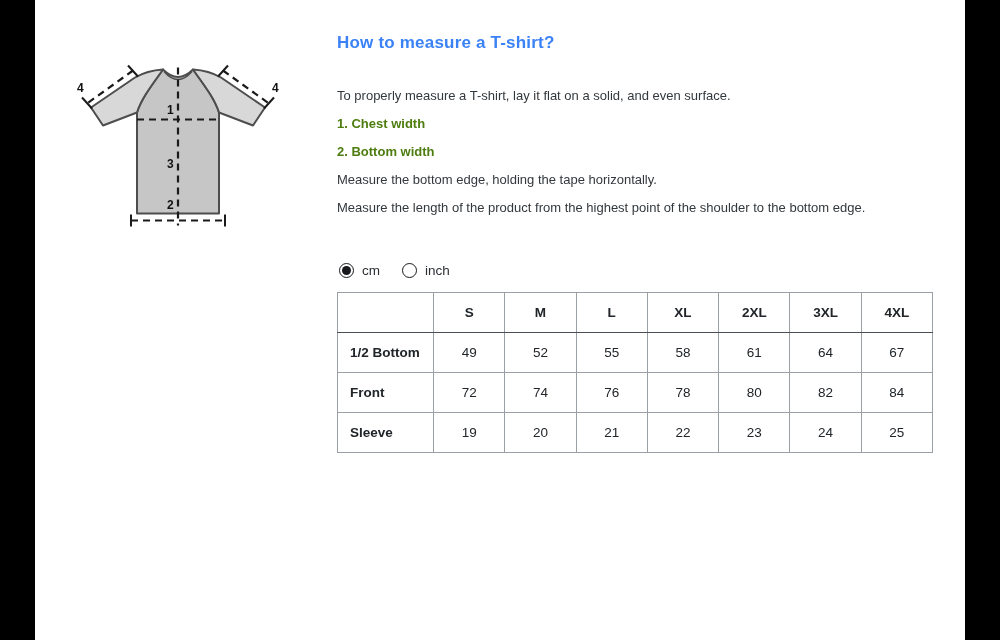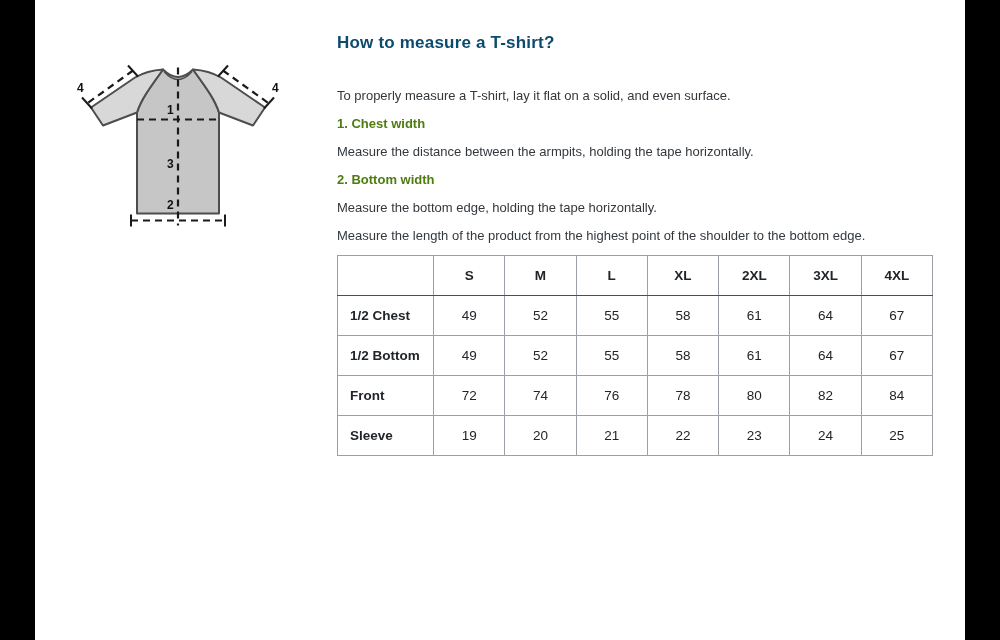--- a/index.html
+++ b/index.html
@@ -11,21 +11,21 @@
   }
   .frame { position:relative; width:1000px; height:640px; background:#000; }
   .page  { position:absolute; left:35px; right:35px; top:0; bottom:0; background:#ffffff; }
 
   .diagram-col { position:absolute; left:40px; top:56px; width:205px; height:185px; }
 
   .content-col { position:absolute; left:302px; top:33px; width:622px; }
 
   h2.title {
     margin:0 0 34px 0;
-    font-size:17px; font-weight:bold; color:#0c4a6e; letter-spacing:.2px;
+    font-size:17px; font-weight:bold; color:#3b82f6; letter-spacing:.2px;
   }
   .para {
     margin:0 0 10px 0;
     font-size:13px; line-height:18px; color:#33383d;
   }
   .ins-title { font-weight:bold; color:#4d7c0f; }
 
   .units { display:flex; align-items:center; margin:46px 0 14px 2px; }
   .radio-item { display:flex; align-items:center; margin-right:22px; cursor:pointer; }
   .radio {
@@ -91,26 +91,35 @@
       </svg>
     </div>
 
     <div class="content-col">
       <h2 class="title">How to measure a T-shirt?</h2>
 
       <p class="para">To properly measure a T-shirt, lay it flat on a solid, and even surface.</p>
 
       <div>
           <p class="para ins-title">1. Chest width</p>
-          <p class="para">Measure the distance between the armpits, holding the tape horizontally.</p>
           <p class="para ins-title">2. Bottom width</p>
           <p class="para">Measure the bottom edge, holding the tape horizontally.</p>
           <p class="para">Measure the length of the product from the highest point of the shoulder to the bottom edge.</p>
         </div>
 
+      <div class="units">
+        <div class="radio-item selected">
+          <span class="radio"></span>
+          <span class="radio-label">cm</span>
+        </div>
+        <div class="radio-item">
+          <span class="radio"></span>
+          <span class="radio-label">inch</span>
+        </div>
+      </div>
 
       <table class="size-table">
         <colgroup>
           <col style="width:96px">
           <col>
             <col>
             <col>
             <col>
             <col>
             <col>
@@ -122,30 +131,20 @@
               <th>S</th>
               <th>M</th>
               <th>L</th>
               <th>XL</th>
               <th>2XL</th>
               <th>3XL</th>
               <th>4XL</th>
             </tr>
           </thead>
           <tbody>
-            <tr>
-              <td class="rowlabel">1/2 Chest</td>
-              <td>49</td>
-              <td>52</td>
-              <td>55</td>
-              <td>58</td>
-              <td>61</td>
-              <td>64</td>
-              <td>67</td>
-            </tr>
             <tr>
               <td class="rowlabel">1/2 Bottom</td>
               <td>49</td>
               <td>52</td>
               <td>55</td>
               <td>58</td>
               <td>61</td>
               <td>64</td>
               <td>67</td>
             </tr>

